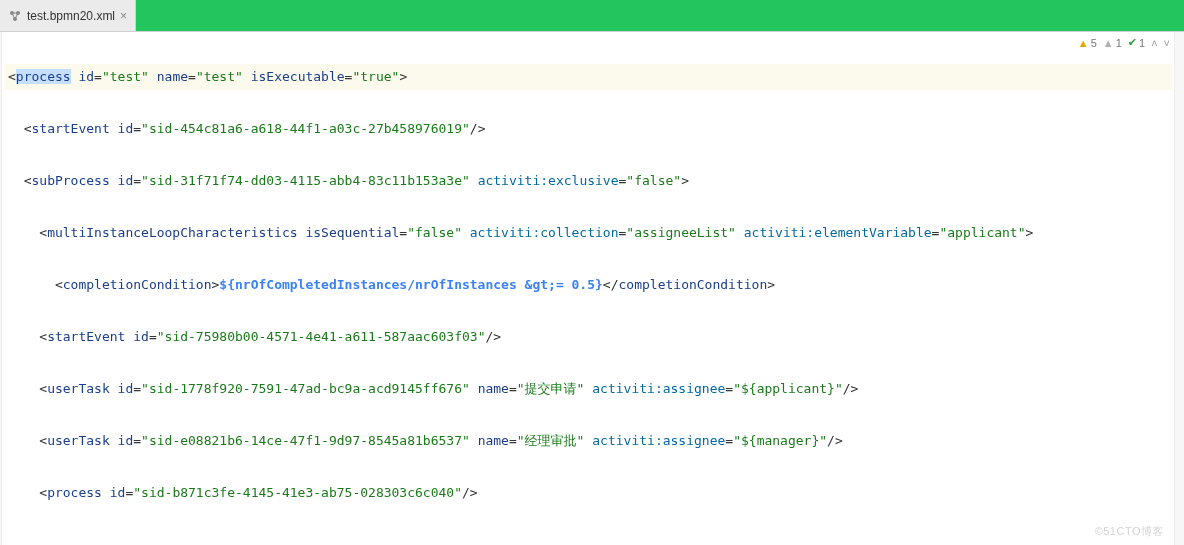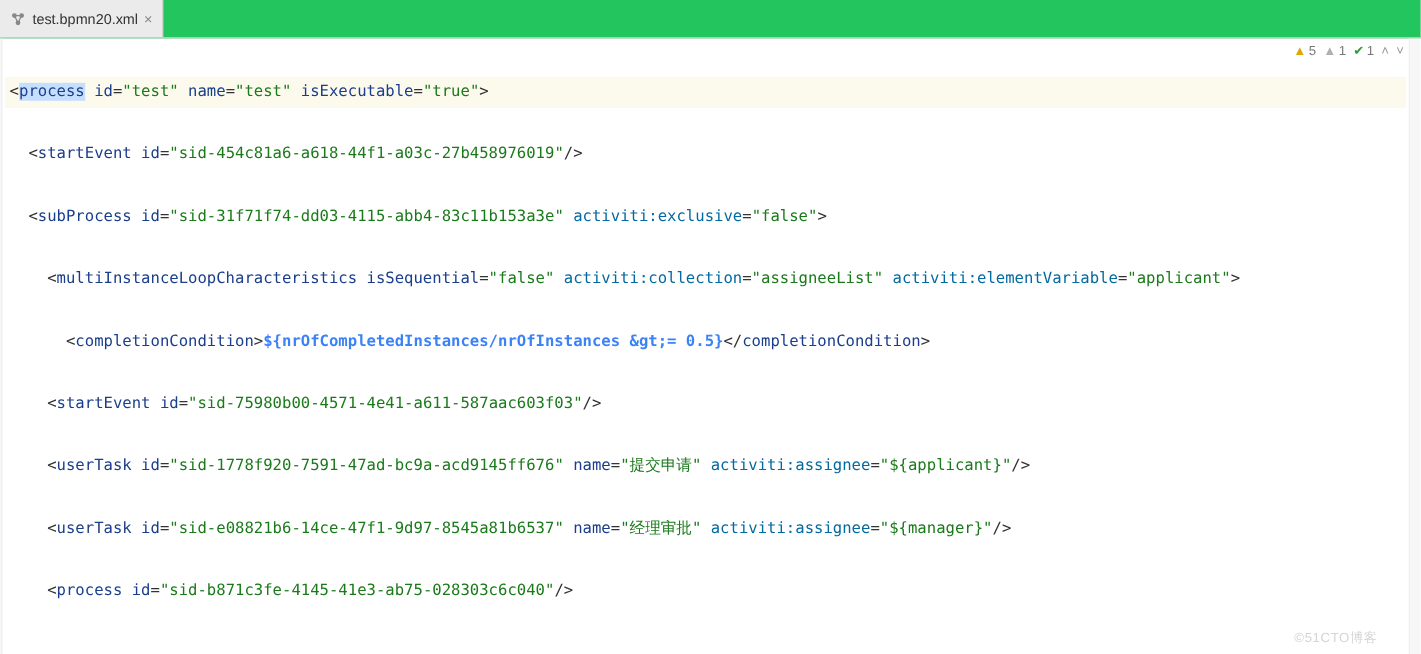--- a/index.html
+++ b/index.html
@@ -91,21 +91,21 @@
   .hl-line { background: #fcfaed; }
   .sel { background: #c7dfff; }
   .punct { color: #333; }
   .tag-name { color: #1a3e8c; }
   .attr-name { color: #1a3e8c; text-align: right; }
   .ns-attr { color: #0369a1; }
   .attr-val { color: #1a7a1a; }
   .expr { color: #3b82f6; font-weight: bold; }
   .wm {
     position: absolute;
-    right: 36px;
+    right: 20px;
     bottom: 6px;
     font-family: sans-serif;
     font-size: 11px;
     color: #d5d5d5;
     letter-spacing: 0.5px;
   }
 </style>
 </head>
 <body>
 

